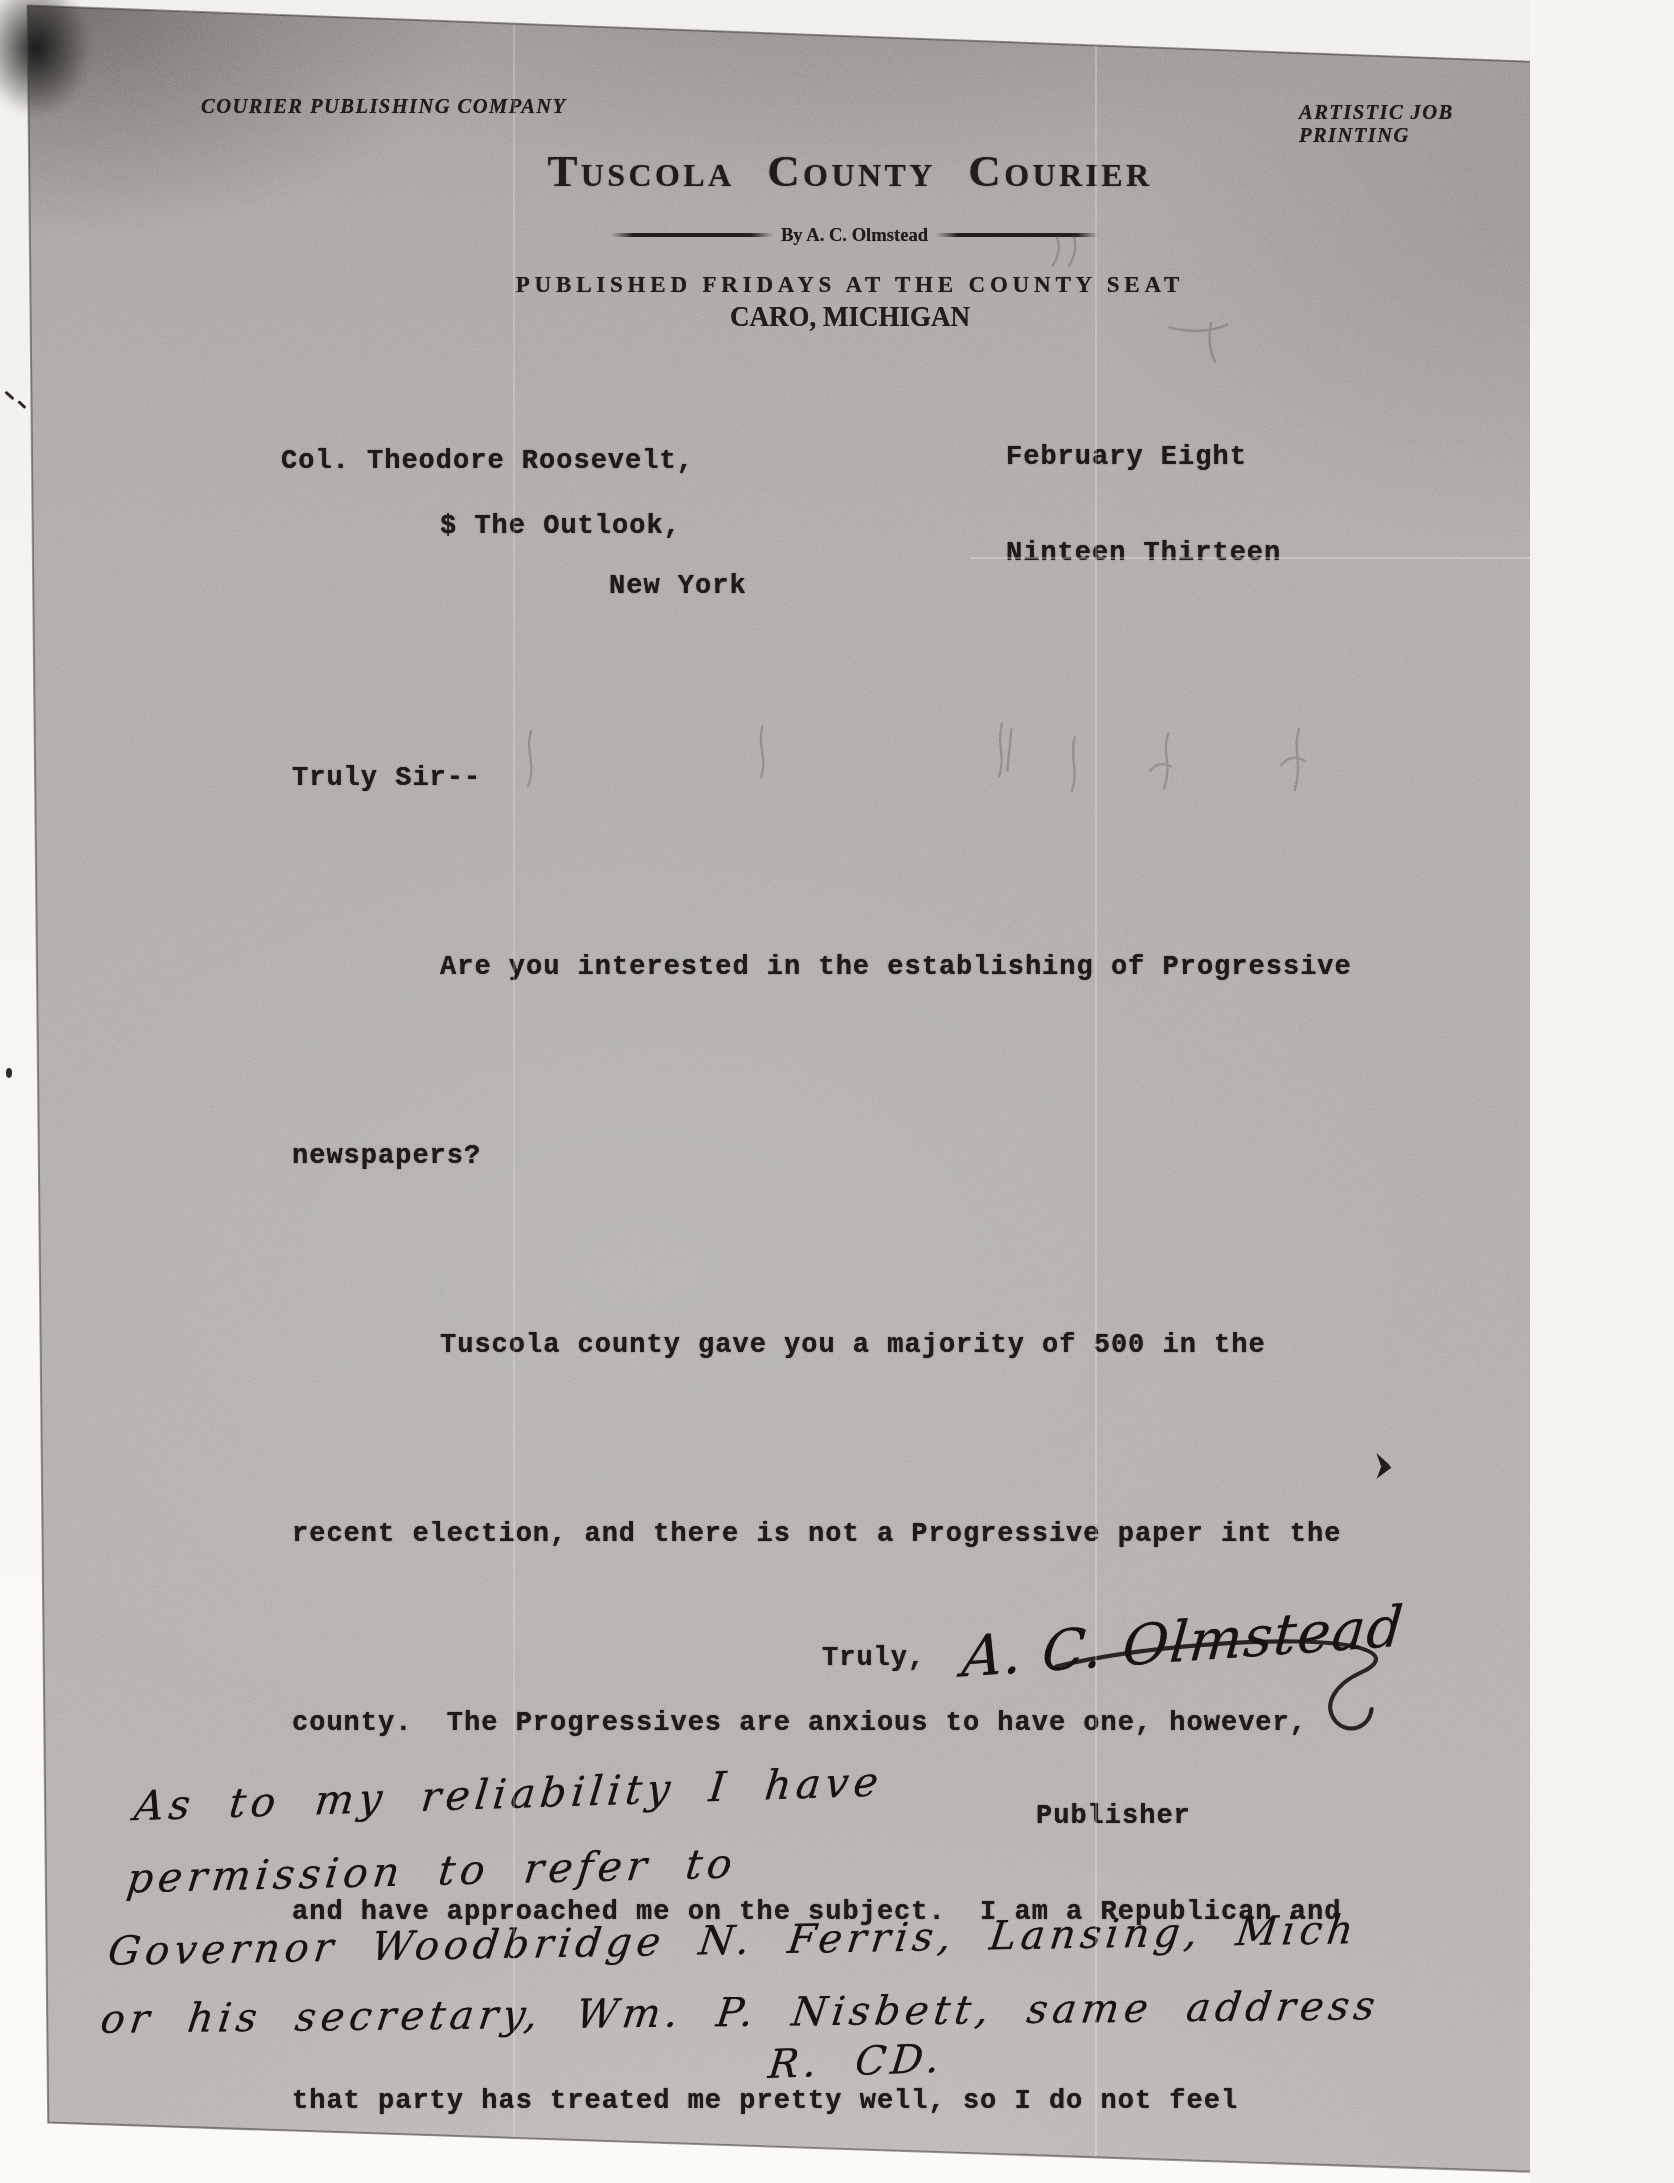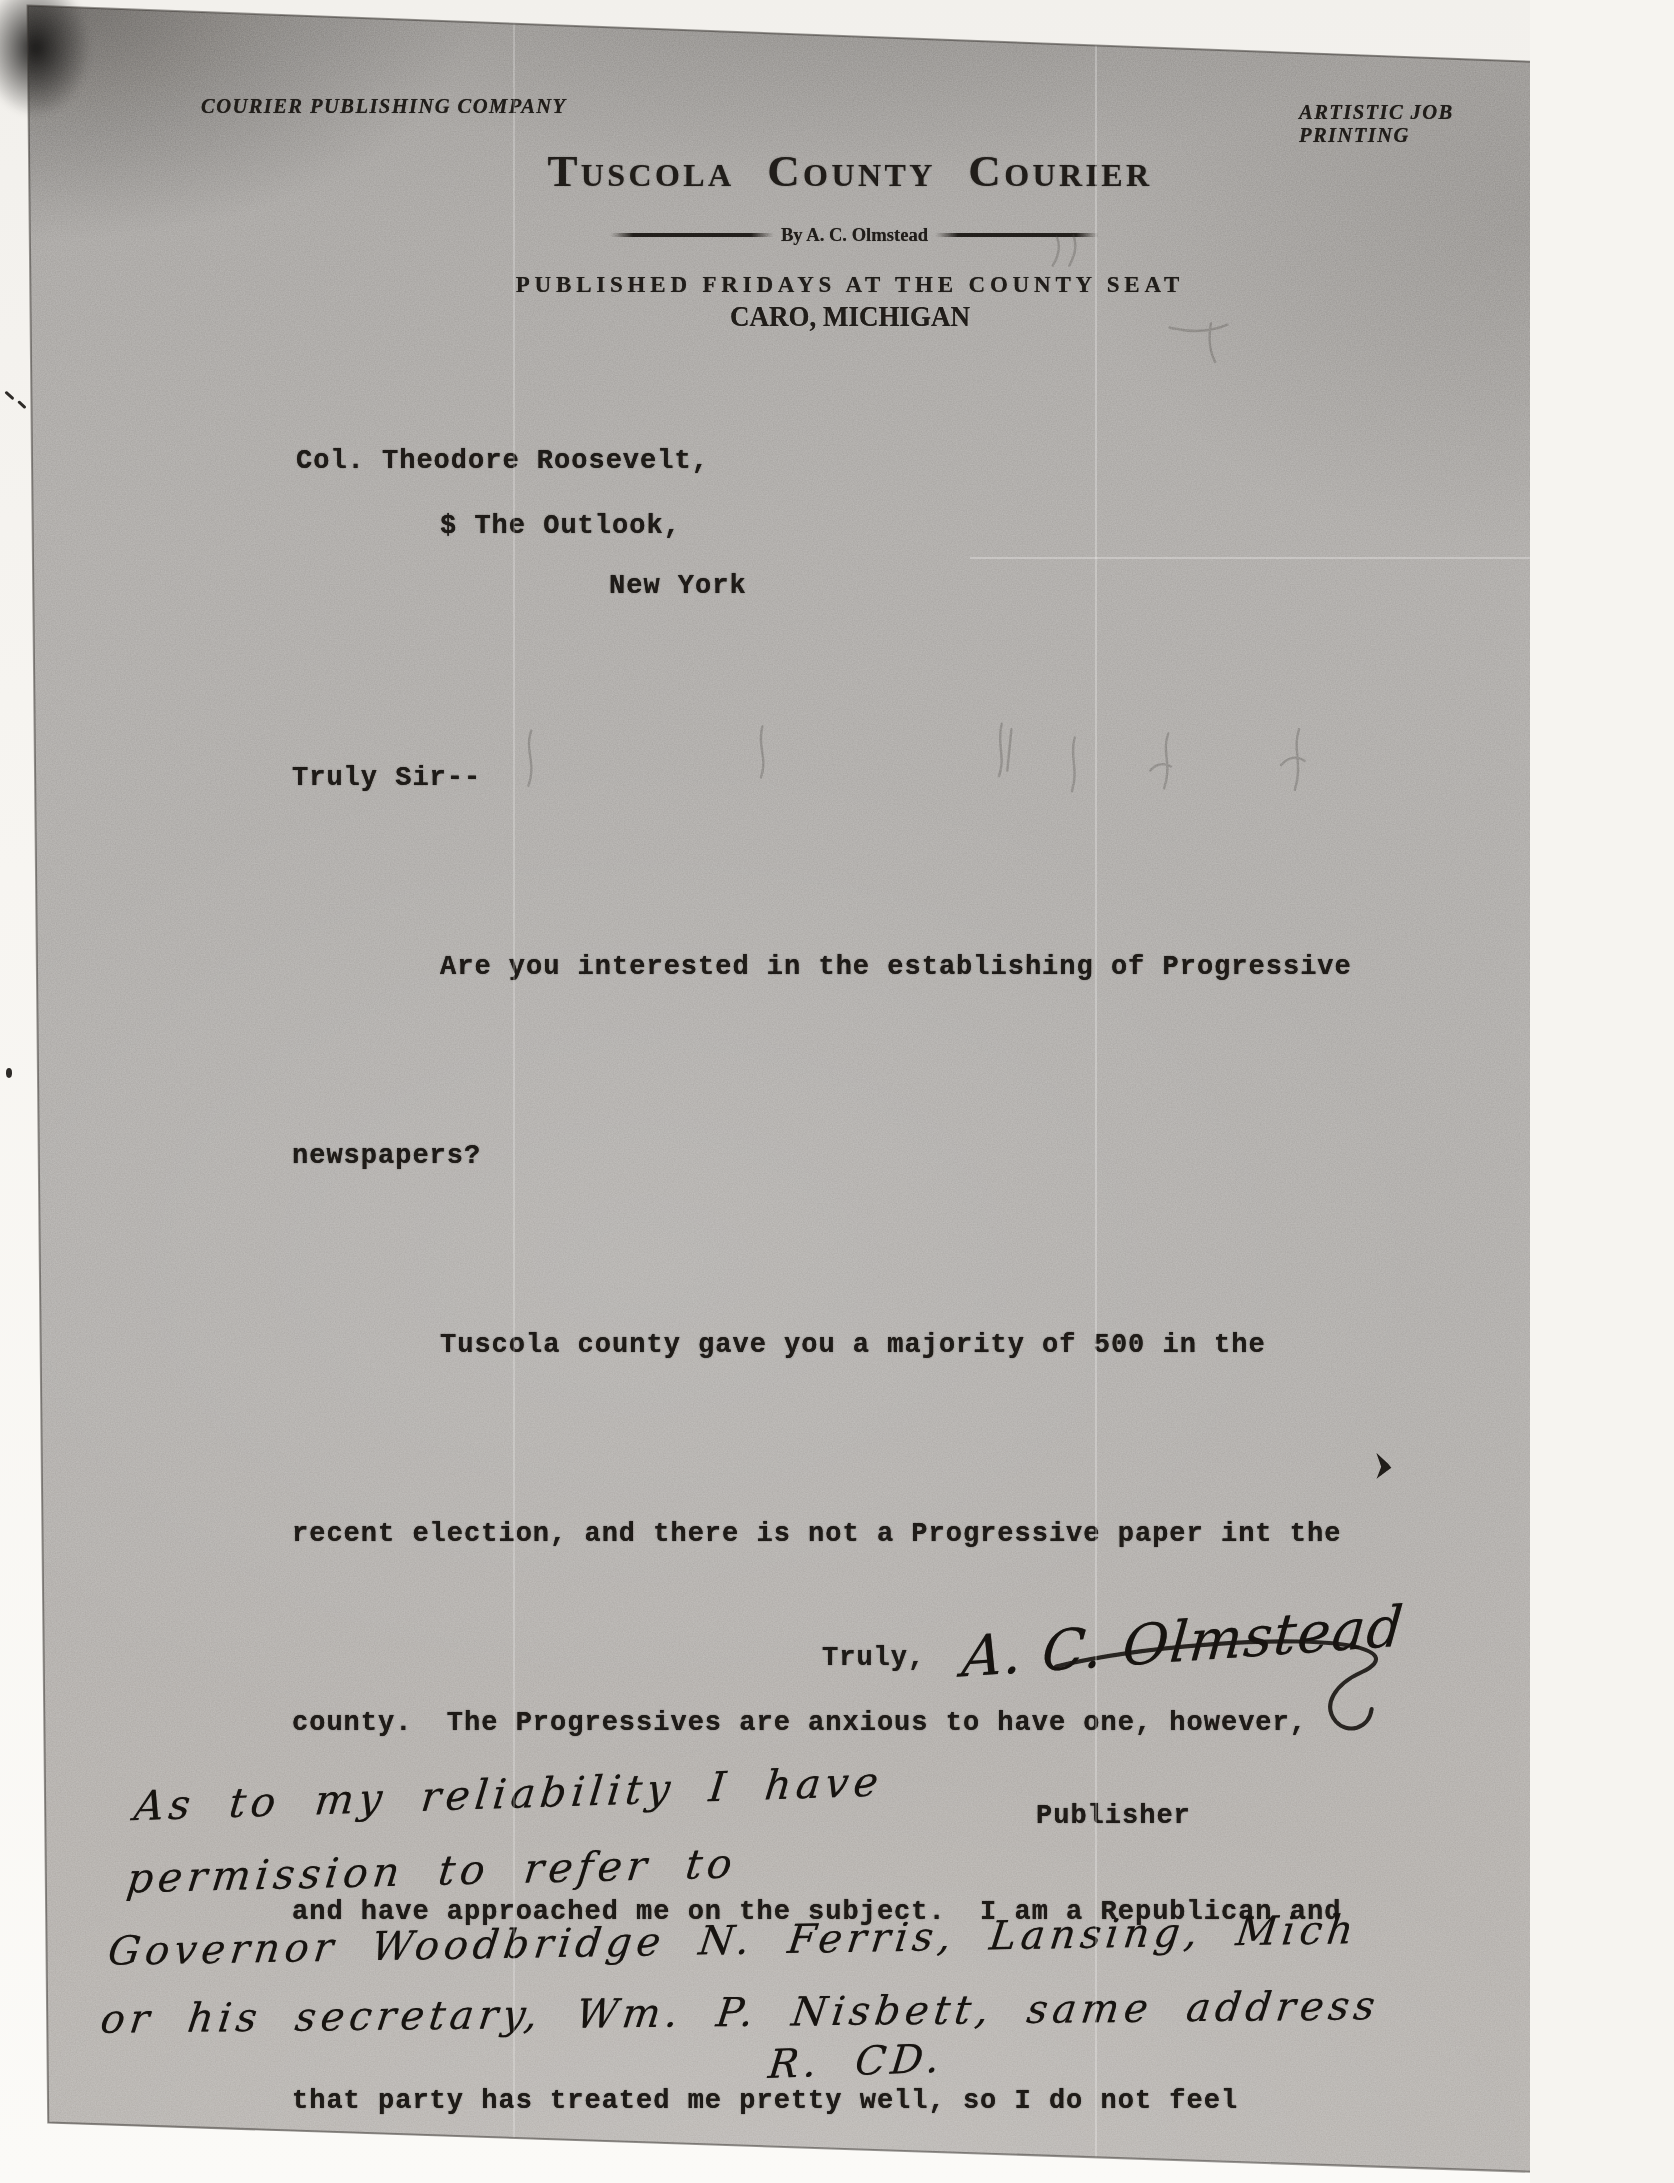--- a/index.html
+++ b/index.html
@@ -52,21 +52,21 @@
   .lh-pub{top:272px;font-family:"Liberation Serif",serif;font-weight:700;font-size:23px;
     letter-spacing:4.8px;text-shadow:0 0 0.7px rgba(20,18,15,.75);}
   .lh-caro{top:299px;font-family:"Liberation Serif",serif;font-weight:700;font-size:30px;
     letter-spacing:0;transform:scaleX(.9);text-shadow:0 0 0.7px rgba(20,18,15,.75);}
 
   
   .typed{position:absolute;font-family:"Liberation Mono",monospace;font-weight:700;
     font-size:27px;letter-spacing:1px;color:#1b1815;white-space:pre;
     text-shadow:0 0 0.7px rgba(22,19,16,.9),0 0 2.1px rgba(22,19,16,.3);}
   .dateline{left:1006px;top:377px;line-height:32px;}
-  .addr1{left:296px;top:446px;}
+  .addr1{left:281px;top:446px;}
   .addr2{left:440px;top:511px;}
   .addr3{left:609px;top:571px;}
   .bodyblock{left:292px;top:621px;width:1156px;line-height:63px;}
   .tl{white-space:pre;}
   .ind{padding-left:148px;}
   .valediction{left:822px;top:1643px;}
   .role{left:1036px;top:1801px;text-align:center;}
 
   
   .script{position:absolute;font-family:"DejaVu Serif",serif;font-style:italic;color:#14110e;
@@ -98,20 +98,24 @@
     <div class="lh lh-right">ARTISTIC JOB PRINTING</div>
     <div class="lh lh-center lh-title">Tuscola County Courier</div>
     <div class="lh lh-byline-row">
       <span class="lh-rule"></span>
       <span class="lh-byline">By A. C. Olmstead</span>
       <span class="lh-rule"></span>
     </div>
     <div class="lh lh-center lh-pub">PUBLISHED FRIDAYS AT THE COUNTY SEAT</div>
     <div class="lh lh-center lh-caro">CARO, MICHIGAN</div>
 
+    <div class="typed dateline">
+      <div>February Eight</div>
+      <div>Ninteen Thirteen</div>
+    </div>
 
     <div class="typed addr1">Col. Theodore Roosevelt,</div>
     <div class="typed addr2">$ The Outlook,</div>
     <div class="typed addr3">New York</div>
 
     <div class="typed bodyblock">
       <div class="tl">Truly Sir--</div>
       <div class="tl ind">Are you interested in the establishing of Progressive</div>
       <div class="tl">newspapers?</div>
       <div class="tl ind">Tuscola county gave you a majority of 500 in the</div>

